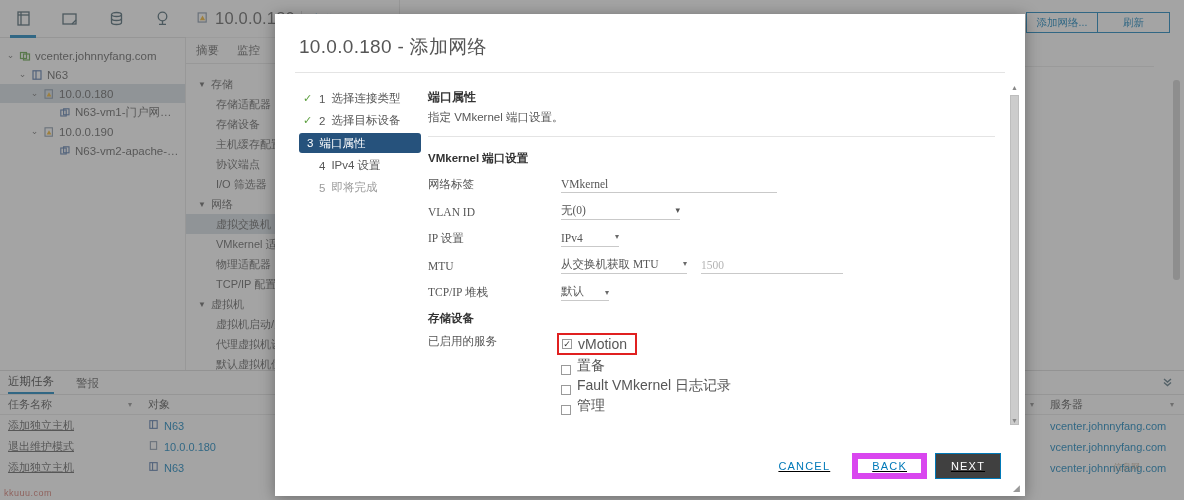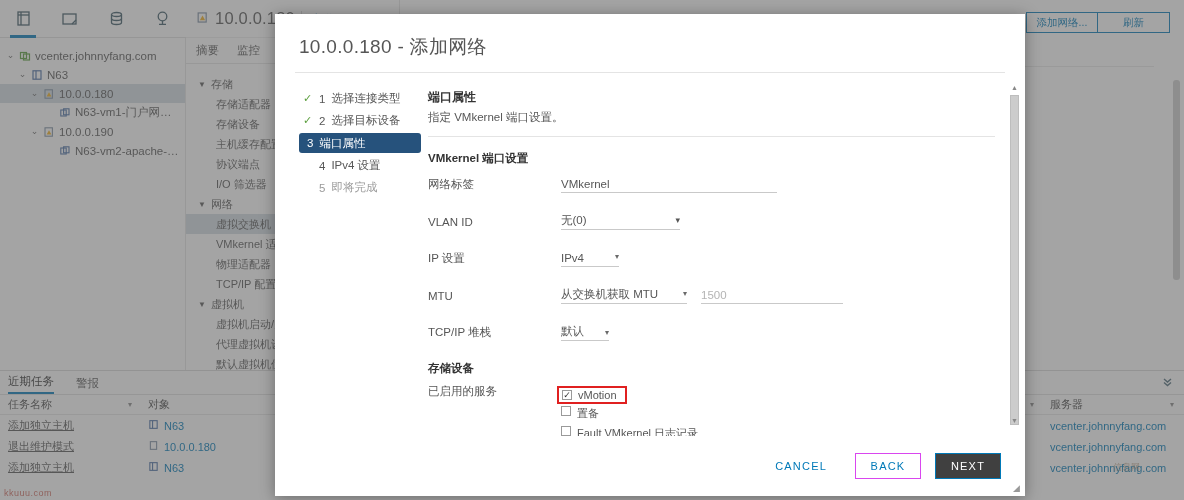--- a/index.html
+++ b/index.html
@@ -182,43 +182,43 @@
     width: 122px; padding-left: 8px; height: 20px;
   }
   .step.pending { color: #9a9a9a; }
   .step .num { margin-left: 0; }
 
   .form-area { flex: 1; padding: 16px 30px 10px 18px; position: relative; }
   .f-title { font-size: 12px; color: #333; font-weight: bold; }
   .f-sub { font-size: 11.5px; color: #565656; margin-top: 4px; }
   .f-hr { height: 1px; background: #e4e4e4; margin: 11px 0 14px 0; }
   .f-sec { font-size: 11.5px; color: #333; font-weight: bold; margin-bottom: 10px; }
-  .f-row { display: flex; align-items: center; margin-bottom: 20px; }
+  .f-row { display: flex; align-items: center; margin-bottom: 10px; font-family: Liberation Serif, serif; }
   .f-lab { width: 133px; font-size: 11.5px; color: #565656; }
   .f-ctl { flex: 1; display: flex; align-items: center; }
   .uline {
     border: none; border-bottom: 1px solid #c9c9c9; background: transparent;
     font-size: 11.5px; color: #565656; height: 17px; padding: 0 0 1px 0;
     font-family: inherit; outline: none;
   }
   .in-label { width: 216px; }
   .sel-vlan { width: 119px; }
   .sel-ip { width: 58px; }
   .sel-mtu { width: 126px; }
   .sel-tcp { width: 48px; }
   .in-mtu { width: 142px; color: #b4b4b4; margin-left: 14px; }
   .caret-sm {
     font-size: 8px; color: #6a6a6a; margin-left: 6px; margin-bottom: 2px;
   }
   .caret-lg { font-size: 9px; color: #565656; margin-left: 10px; margin-bottom: 2px; }
 
   .svc-list { margin-top: 2px; }
   .svc-row {
-    display: flex; align-items: flex-start; gap: 6px; height: 19px;
-    font-size: 11px; color: #565656; margin-bottom: 1px;
+    display: flex; align-items: flex-end; gap: 6px; height: 19px;
+    font-size: 14px; color: #565656; margin-bottom: 1px;
   }
   .cb {
     width: 10px; height: 10px; border: 1px solid #9a9a9a; background: #fff;
     display: inline-flex; align-items: center; justify-content: center;
     flex: 0 0 10px;
   }
   .cb.on { position: relative; }
   .cb.on::after {
     content: "✓"; font-size: 9px; color: #333; line-height: 1;
   }
@@ -236,29 +236,29 @@
     background: #cccccc; border: 1px solid #bdbdbd;
   }
   .dlg-scroll .arr {
     position: absolute; left: 0; width: 9px; height: 10px; font-size: 7px;
     color: #888; text-align: center; line-height: 10px;
   }
   .dlg-scroll .arr.up { top: 0; } .dlg-scroll .arr.dn { bottom: 0; }
 
   .dlg-footer {
     height: 60px; display: flex; align-items: center; justify-content: flex-end;
-    gap: 14px; padding-right: 24px; position: relative;
+    gap: 8px; padding-right: 24px; position: relative; text-decoration: underline;
   }
   .btn {
     height: 26px; min-width: 66px; padding: 0 14px; font-size: 11px;
     letter-spacing: 1.2px; display: flex; align-items: center;
     justify-content: center; background: #fff; cursor: pointer;
   }
   .btn-flat { color: #0079b8; border: none; }
-  .btn-out { color: #0079b8; border: 1px solid #d946ef; }
+  .btn-out { color: #0079b8; border: 6px solid #d946ef; }
   .btn-pri { color: #fff; background: #404040; border: 1px solid #0079b8; }
   .resize-grip {
     position: absolute; right: 3px; bottom: 3px; width: 9px; height: 9px;
     color: #999; font-size: 9px; line-height: 9px;
   }
 </style>
 </head>
 <body>
 
 <div id="app">

